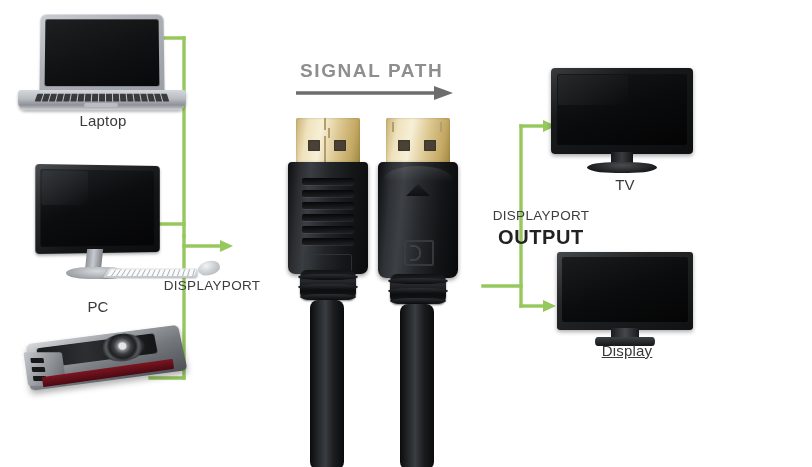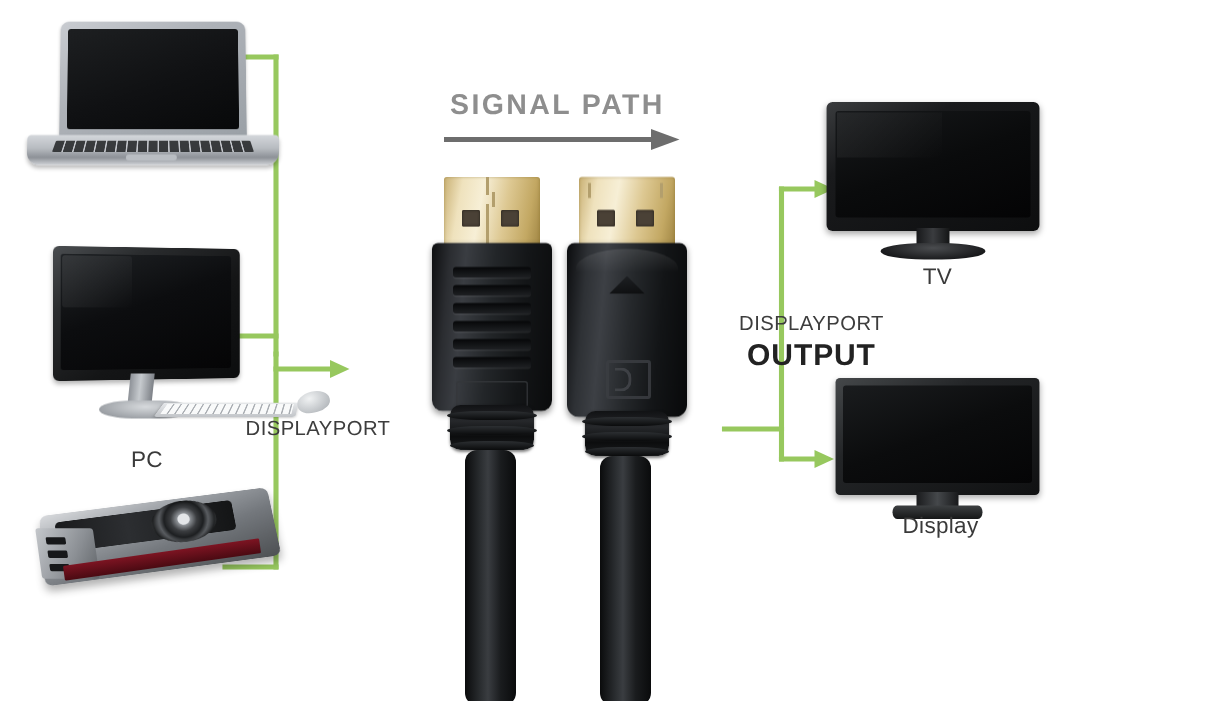--- a/index.html
+++ b/index.html
@@ -324,20 +324,21 @@
 
   <div class="device" style="left:18px;top:14px;width:172px;height:100px;">
     <div class="lap-screen">
       <div class="lap-glass"></div>
     </div>
     <div class="lap-base">
       <div class="lap-keys"></div>
       <div class="lap-pad"></div>
     </div>
   </div>
+  <div class="devlabel" style="left:28px;top:112px;width:150px;">Laptop</div>
 
   <div class="device" style="left:22px;top:165px;width:200px;height:120px;">
     <div class="pc-screen">
       <div class="pc-glass"></div>
       <div class="pc-gloss"></div>
     </div>
     <div class="pc-neck"></div>
     <div class="pc-foot"></div>
     <div class="kb">
       <div class="kb-keys"></div>
@@ -373,21 +374,21 @@
   </div>
   <div class="devlabel" style="left:551px;top:176px;width:148px;">TV</div>
 
   <div class="device" style="left:557px;top:252px;width:140px;height:96px;">
     <div class="mon-frame">
       <div class="mon-glass"></div>
     </div>
     <div class="mon-neck"></div>
     <div class="mon-foot"></div>
   </div>
-  <div class="devlabel" style="left:547px;top:342px;width:160px;">Display</div>
+  <div class="devlabel" style="left:547px;top:342px;width:160px;text-decoration:underline;">Display</div>
 
   <div class="porttext" style="left:477px;top:208px;width:128px;">
     <div class="l1">DISPLAYPORT</div>
     <div class="l2">OUTPUT</div>
   </div>
 
   <div class="dp" style="left:288px;top:118px;width:80px;height:350px;">
 
     <div class="dp-metal" style="left:8px;top:0px;width:64px;height:48px;border-radius:2px 2px 0 0;"></div>
     <div class="dp-seam" style="left:36px;top:0px;width:2px;height:12px;"></div>

